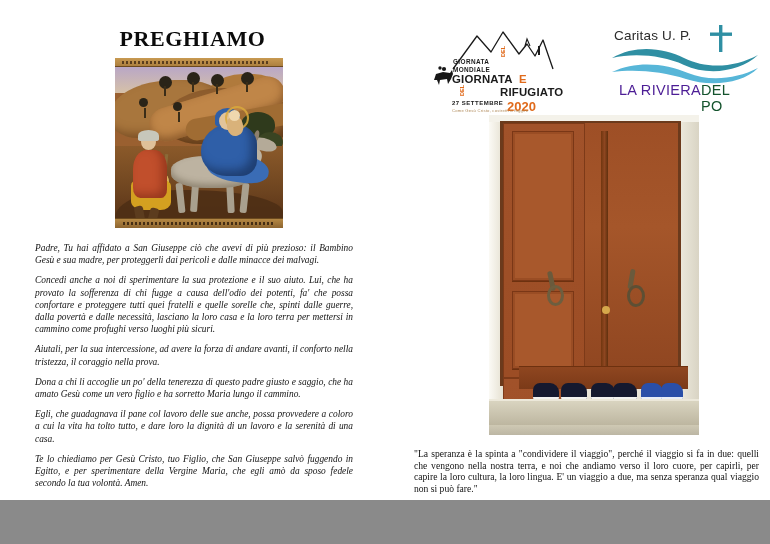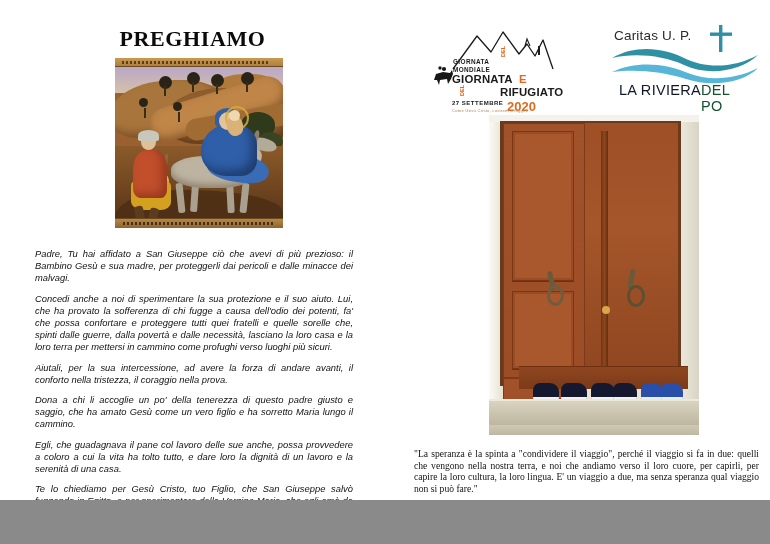--- a/index.html
+++ b/index.html
@@ -216,22 +216,22 @@
     left:44px; top:116px; width:10px; height:15px; background:#d9b25e; border-radius:50% 50% 45% 45%;
   }
 
   
   #prayer-body {
     position: absolute;
     left: 35px; top: 240px;
     width: 318px;
   }
   #prayer-body p {
-    margin: 8px 0 8px 0;
-    font-family: Liberation Sans, sans-serif;
+    margin: 2px 0 8px 0;
+    font-family: Liberation Serif, serif;
     font-style: italic;
     font-size: 9.4px;
     line-height: 12.2px;
     text-align: justify;
     color: #111111;
     hyphens: manual;
   }
 
   
   #right-col {
@@ -271,21 +271,21 @@
     font-family:"Liberation Sans", sans-serif;
     font-size:13.5px; color:#2b2b2b; letter-spacing:.2px;
   }
   #caritas-cross { position:absolute; left:96px; top:0px; width:30px; height:30px; }
   #caritas-waves { position:absolute; left:0px; top:22px; width:150px; height:38px; }
   #caritas-sub {
     position:absolute; left:9px; top:58px;
     font-family:"Liberation Sans", sans-serif;
     font-size:14.5px; letter-spacing:.3px;
   }
-  #caritas-sub .lr { color:#0f172a; }
+  #caritas-sub .lr { color:#4c1d95; }
   #caritas-sub .dp { color:#14532d; }
 
   
   #door-photo {
     position:absolute; left:104px; top:115px;
     width:210px; height:320px;
     overflow:hidden;
     background:#e9e4d7;
   }
   .dp { position:absolute; }

